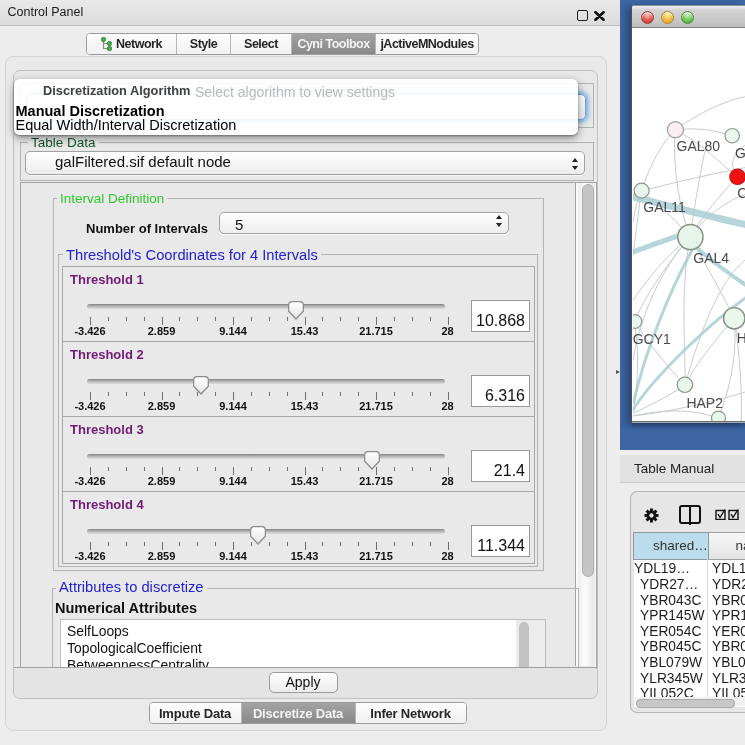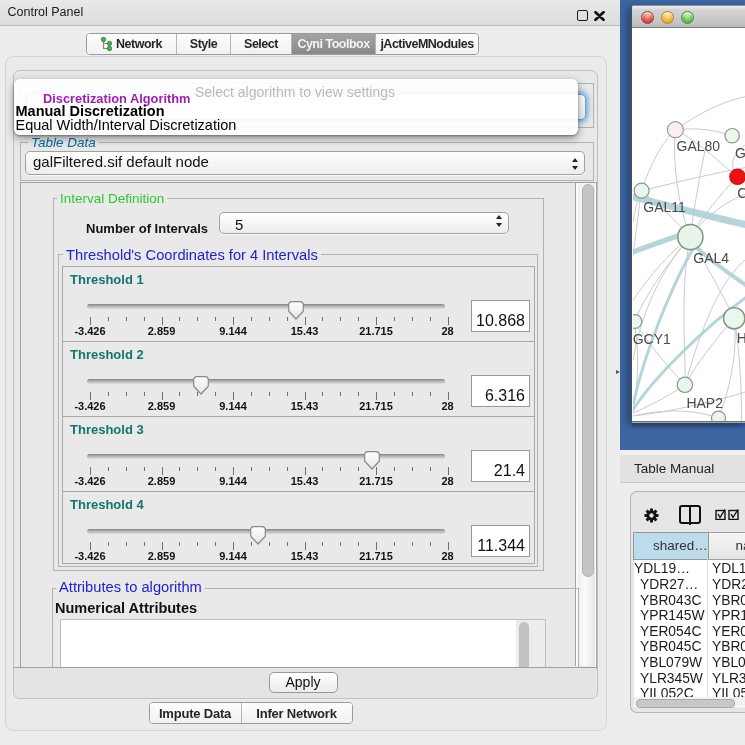--- a/index.html
+++ b/index.html
@@ -6,21 +6,21 @@
   body{width:745px;height:745px;background:#ededed;font-family:"Liberation Sans",sans-serif;position:relative;overflow:hidden;}
   .abs{position:absolute;}
   .etch{border:1px solid #b3b3b3;}
   .gtitle{position:absolute;font-size:13.5px;background:#e9e9e9;padding:0 3px;line-height:13px;}
   .combo{position:absolute;border:1px solid #a2a2a2;border-radius:5px;background:linear-gradient(#ffffff,#f4f4f4 60%,#ededed);box-shadow:0 1px 1px rgba(255,255,255,.8);}
   .ctext{position:absolute;font-size:15px;color:#111;}
   .spin{position:absolute;width:0;height:0;border-left:3.5px solid transparent;border-right:3.5px solid transparent;}
   .up{border-bottom:4.5px solid #222;}
   .dn{border-top:4.5px solid #222;}
   .tpanel{position:absolute;left:62px;width:471px;height:74px;border:1px solid #a8a8a8;background:#e9e9e9;}
-  .ttitle{position:absolute;left:7px;top:5px;font-size:13px;font-weight:bold;color:#0f766e;}
+  .ttitle{position:absolute;left:7px;top:5px;font-size:13px;font-weight:bold;color:#701a75;}
   .track{position:absolute;left:24px;top:37px;width:358px;height:5px;border-radius:3px;background:linear-gradient(#838383,#b4b4b4 45%,#dedede);}
   .vbox{position:absolute;left:408px;top:33px;width:53px;height:30px;background:#fff;border:1.5px solid #999;font-size:16px;color:#111;text-align:right;line-height:39px;padding-right:4px;overflow:hidden;}
   .thumb{position:absolute;top:34px;width:16px;height:19px;}
   .seg{position:absolute;height:20px;border:1px solid #9b9b9b;border-radius:4px;background:#fbfbfb;box-shadow:inset 0 1px 0 #fff;overflow:hidden;display:flex;}
   .seg div{height:100%;display:flex;align-items:center;justify-content:center;font-size:12.5px;font-weight:bold;letter-spacing:-0.5px;color:#262626;border-left:1px solid #b6b6b6;background:linear-gradient(#fdfdfd,#f1f1f1);}
   .seg div:first-child{border-left:none;}
   .seg div.sel{background:linear-gradient(#a3a3a3,#898989);color:#f3f3f3;}
   .bseg div{font-size:13px;letter-spacing:-0.2px;}
   .row{position:absolute;left:634px;width:111px;height:15.6px;font-size:13.8px;color:#1c1c1c;white-space:nowrap;}
   .row span{position:absolute;top:1px;}
@@ -48,23 +48,23 @@
   <div style="width:102px;">jActiveMNodules</div>
 </div>
 
 <div class="abs" style="left:5px;top:56px;width:600px;height:673px;border:1px solid #d4d4d4;border-radius:8px;background:#eaeaea;"></div>
 <div class="abs" style="left:13px;top:70px;width:583px;height:627px;border:1px solid #c0c0c0;border-radius:7px;background:#e8e8e8;"></div>
 
 <div class="abs etch" style="left:20px;top:83px;width:572px;height:43px;"></div>
 <div class="combo" style="left:27px;top:94px;width:557px;height:24px;box-shadow:0 0 5px 2px rgba(86,157,229,.85);border-color:#6fa3dd;"></div>
 
 <div class="abs etch" style="left:20px;top:142px;width:572px;height:37px;"></div>
-<div class="gtitle" style="left:28px;top:136px;background:#e8e8e8;color:#0369a1;font-style:italic;">Table Data</div>
+<div class="gtitle" style="left:28px;top:136px;background:#e8e8e8;color:#14532d;">Table Data</div>
 <div class="combo" style="left:25px;top:151px;width:558px;height:22px;"></div>
-<div class="ctext" style="left:33px;top:153px;">galFiltered.sif default node</div>
+<div class="ctext" style="left:55px;top:153px;">galFiltered.sif default node</div>
 <div class="spin up" style="left:571.5px;top:158px;"></div>
 <div class="spin dn" style="left:571.5px;top:166px;"></div>
 
 <div class="abs" style="left:20px;top:182px;width:575px;height:485px;border:1px solid #a2a2a2;background:#e9e9e9;box-shadow:inset -1px 0 0 #fbfbfb;"></div>
 
 <div class="abs" style="left:574.8px;top:183px;width:1.2px;height:483px;background:#a3a3a3;"></div>
 <div class="abs" style="left:576px;top:183px;width:2.3px;height:483px;background:#fafafa;"></div>
 <div class="abs" style="left:578px;top:183px;width:16px;height:483px;background:linear-gradient(to right,#ededed,#fcfcfc 45%,#e8e8e8);"></div>
 <div class="abs" style="left:581.5px;top:184px;width:10px;height:391px;background:#c5c5c5;border:1px solid #b0b0b0;border-radius:6px;"></div>
 
@@ -240,37 +240,39 @@
             <stop offset="0" stop-color="#ffffff"></stop>
             <stop offset="1" stop-color="#e4e4e4"></stop>
           </linearGradient>
         </defs>
       </svg>
       <div class="vbox">11.344</div>
     </div>
   </div>
 
 <div class="abs etch" style="left:52px;top:588px;width:525px;height:79px;border-bottom:none;"></div>
-<div class="gtitle" style="left:56px;top:581px;color:#2121cf;font-size:14.7px;">Attributes to algorithm</div>
+<div class="gtitle" style="left:56px;top:581px;color:#2121cf;font-size:14.7px;">Attributes to discretize</div>
 <div class="abs" style="left:55px;top:599.5px;font-size:14.5px;font-weight:bold;color:#111;">Numerical Attributes</div>
 <div class="abs" style="left:59.5px;top:618.5px;width:484px;height:48px;background:#fff;border:1px solid #bdbdbd;overflow:hidden;">
+  <div style="position:absolute;left:6.5px;top:3px;font-size:13.9px;color:#111;line-height:17.2px;">SelfLoops<br>TopologicalCoefficient<br>BetweennessCentrality</div>
   <div style="position:absolute;left:455.5px;top:0;width:29px;height:48px;background:#ececec;"></div>
   <div style="position:absolute;left:458px;top:2.5px;width:10px;height:60px;background:#c2c2c2;border-radius:5px;"></div>
 </div>
 
 <div class="abs" style="left:14px;top:667px;width:582px;height:30px;background:#e4e4e4;border-top:1px solid #9f9f9f;border-radius:0 0 7px 7px;"></div>
 <div class="abs" style="left:268.5px;top:671.5px;width:67px;height:19px;background:linear-gradient(#ffffff,#ebebeb);border:1px solid #9a9a9a;border-radius:5px;font-size:14px;color:#111;text-align:center;line-height:19px;">Apply</div>
 
 <div class="seg bseg" style="left:148.5px;top:702px;">
   <div style="width:91px;">Impute Data</div>
+  <div class="sel" style="width:113px;">Discretize Data</div>
   <div style="width:110px;">Infer Network</div>
 </div>
 
 <div class="abs" style="left:14px;top:79px;width:564px;height:56px;background:rgba(255,255,255,.93);border-radius:6px;box-shadow:0 3px 9px rgba(0,0,0,.42),0 1px 2px rgba(0,0,0,.3);"></div>
-<div class="abs" style="left:43px;top:91px;font-size:12.8px;font-weight:bold;color:#a21caf;">Discretization Algorithm</div>
+<div class="abs" style="left:43px;top:83px;font-size:12.8px;font-weight:bold;color:#404040;">Discretization Algorithm</div>
 <div class="abs" style="left:195px;top:84px;font-size:14px;color:#b7babd;">Select algorithm to view settings</div>
 <div class="abs" style="left:15.5px;top:102.5px;font-size:14.5px;font-weight:bold;color:#000;">Manual Discretization</div>
 <div class="abs" style="left:15.5px;top:116.5px;font-size:14.5px;color:#000;">Equal Width/Interval Discretization</div>
 
 <div class="abs" style="left:620px;top:0;width:125px;height:450px;background:#3d66a3;"></div>
 <div class="abs" style="left:631px;top:4.5px;width:114px;height:417px;background:#fff;border-left:1.2px solid #49505c;border-top:1px solid #8b8f94;border-radius:3px 0 0 0;box-shadow:-5px 2px 7px rgba(10,20,40,.35);"></div>
 <div class="abs" style="left:632.2px;top:5.5px;width:112.8px;height:21.5px;background:linear-gradient(#f0f0f0,#d2d2d2 20%,#c6c6c6 75%,#b9b9b9);border-bottom:1.2px solid #808080;border-radius:3px 0 0 0;"></div>
 <div class="abs" style="left:641.3px;top:10.7px;width:11px;height:11px;border-radius:50%;background:radial-gradient(circle at 50% 28%,#f5b0a8 8%,#e2554a 55%,#b9352c);border:.5px solid #9d3c33;box-shadow:inset 0 1.5px 1px rgba(255,255,255,.75);"></div>
 <div class="abs" style="left:661.4px;top:10.7px;width:11px;height:11px;border-radius:50%;background:radial-gradient(circle at 50% 28%,#fae49a 8%,#f0b73e 55%,#d99c23);border:.5px solid #ad8327;box-shadow:inset 0 1.5px 1px rgba(255,255,255,.75);"></div>
 <div class="abs" style="left:681.4px;top:10.7px;width:11px;height:11px;border-radius:50%;background:radial-gradient(circle at 50% 28%,#c2eab0 8%,#6fc455 55%,#4aa338);border:.5px solid #4c8a3c;box-shadow:inset 0 1.5px 1px rgba(255,255,255,.75);"></div>

